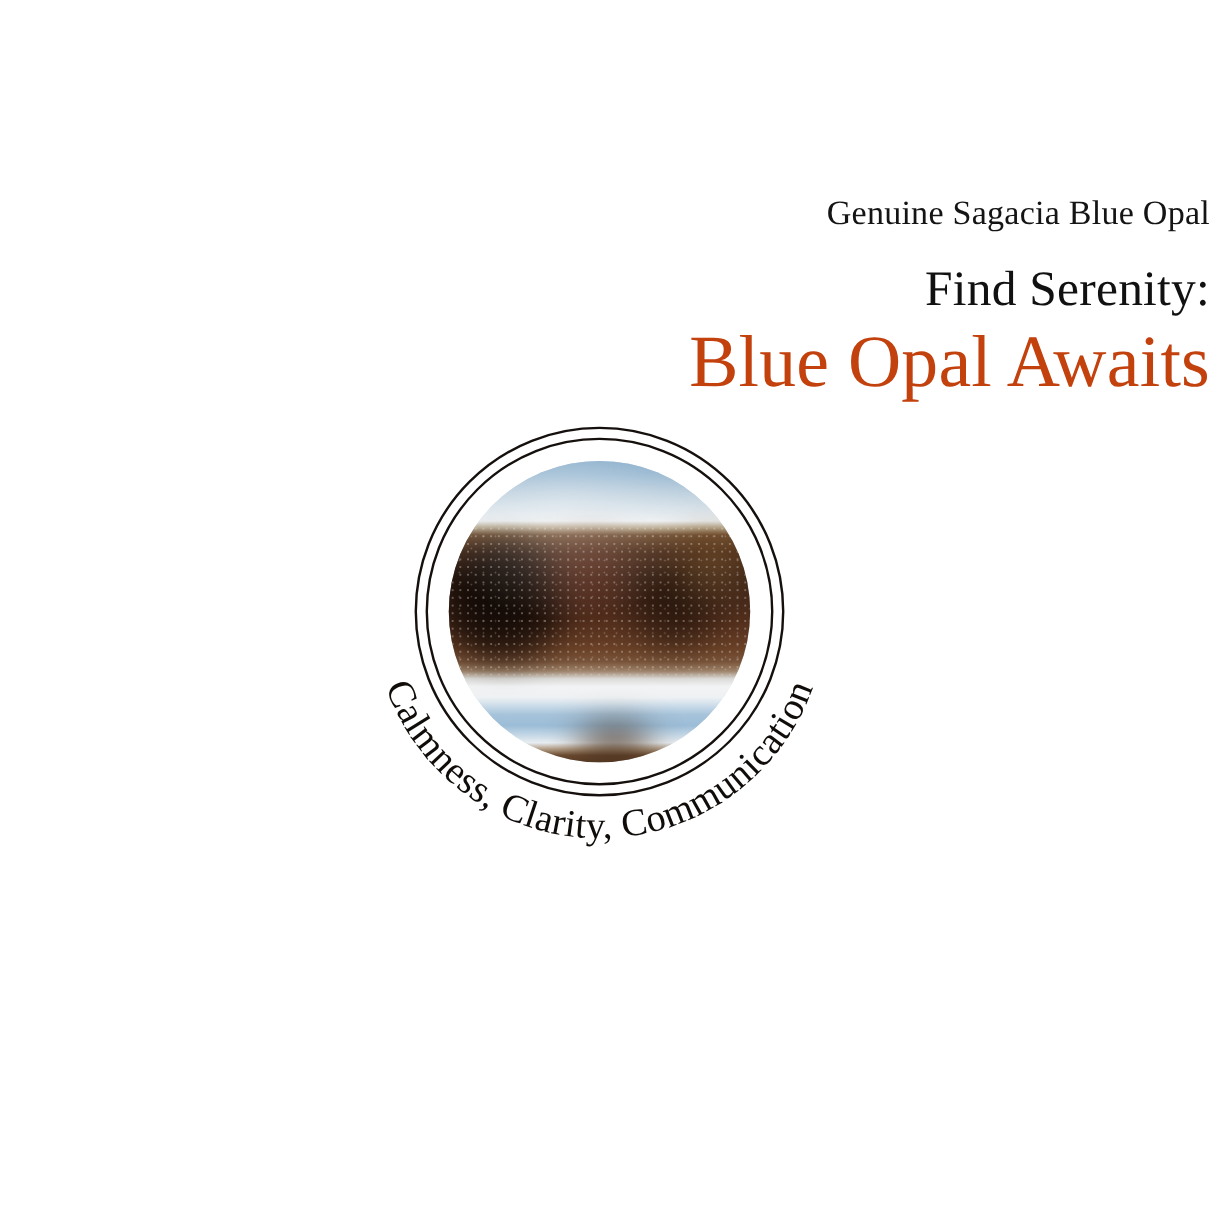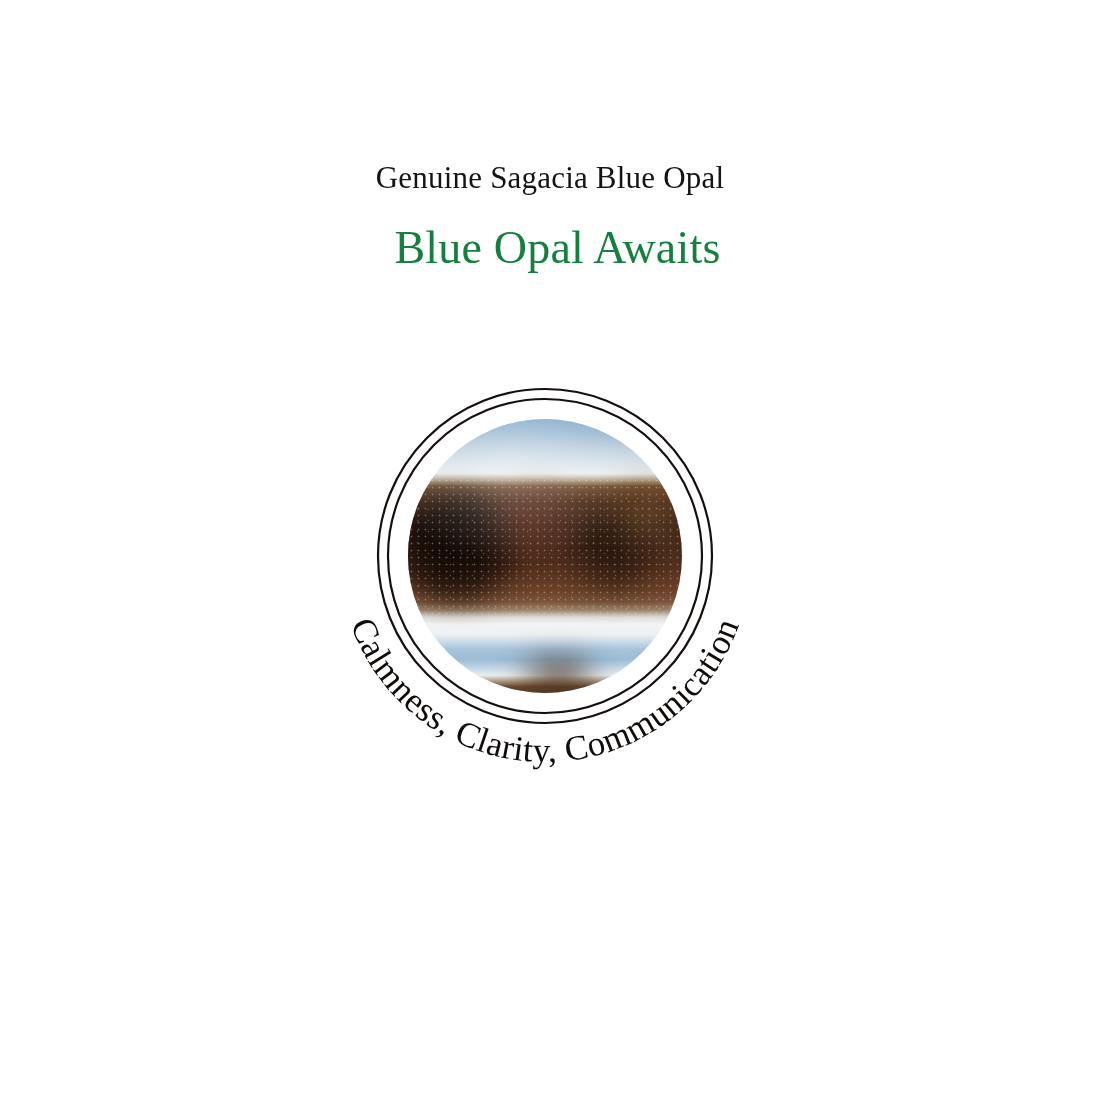--- a/index.html
+++ b/index.html
@@ -20,23 +20,23 @@
     position: relative;
     width: 1100px;
     height: 1100px;
     background: #ffffff;
   }
 
   
   .text-top {
     position: absolute;
     left: 0;
-    top: 0;
+    top: 16px;
     width: 1100px;
-    text-align: center;
+    text-align: right;
   }
 
   .eyebrow {
     margin: 0;
     padding-top: 160px;
     font-size: 31px;
     line-height: 1.15;
     font-weight: 400;
     letter-spacing: 0.2px;
     color: #141414;
@@ -51,24 +51,24 @@
   .headline-line1 {
     display: block;
     font-size: 45px;
     line-height: 1.18;
     letter-spacing: 0.2px;
     color: #111111;
   }
 
   .headline-line2 {
     display: block;
-    font-size: 46px;
+    font-size: 67px;
     line-height: 1.2;
     letter-spacing: 0.2px;
-    color: #15803d;
+    color: #c2410c;
     padding-left: 15px;
   }
 
   
   .badge {
     position: absolute;
     left: 295px;
     top: 353px;
     width: 500px;
     height: 430px;
@@ -227,20 +227,21 @@
 </style>
 </head>
 <body>
 
 <div class="card">
 
   <div class="text-top">
     <p class="eyebrow">Genuine Sagacia Blue Opal</p>
 
     <h1 class="headline">
+      <span class="headline-line1">Find Serenity:</span>
       <span class="headline-line2">Blue Opal Awaits</span>
     </h1>
   </div>
 
   <div class="badge">
 
     <div class="gem">
       <div class="gem-bands"></div>
       <div class="gem-blob blob-a"></div>
       <div class="gem-blob blob-b"></div>

